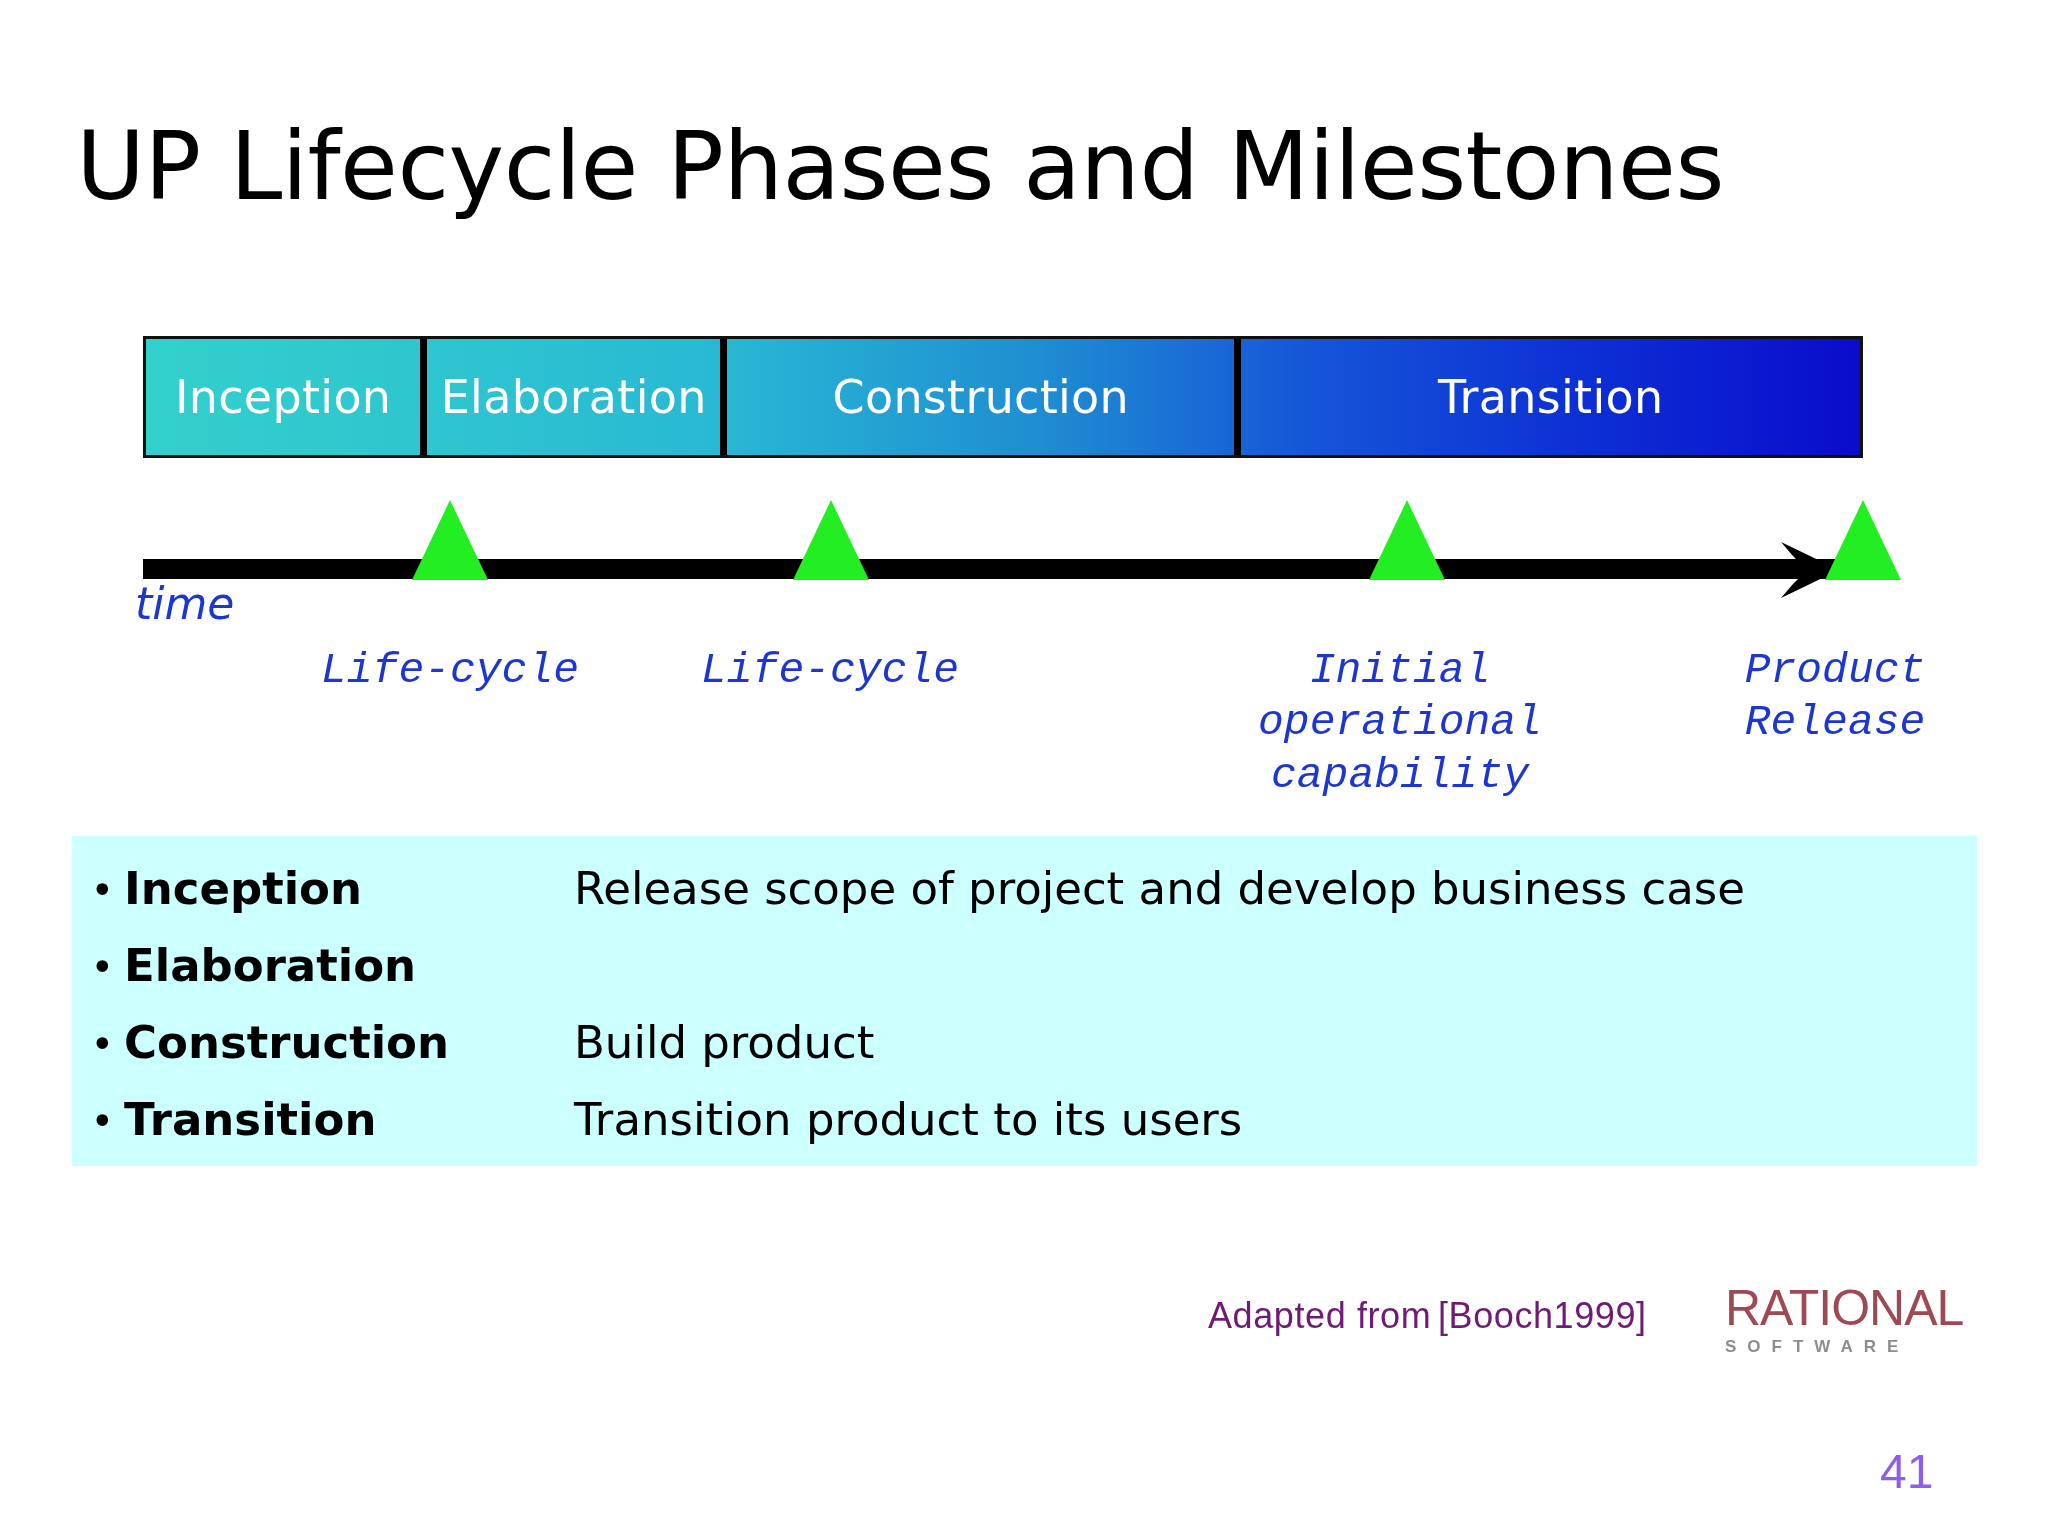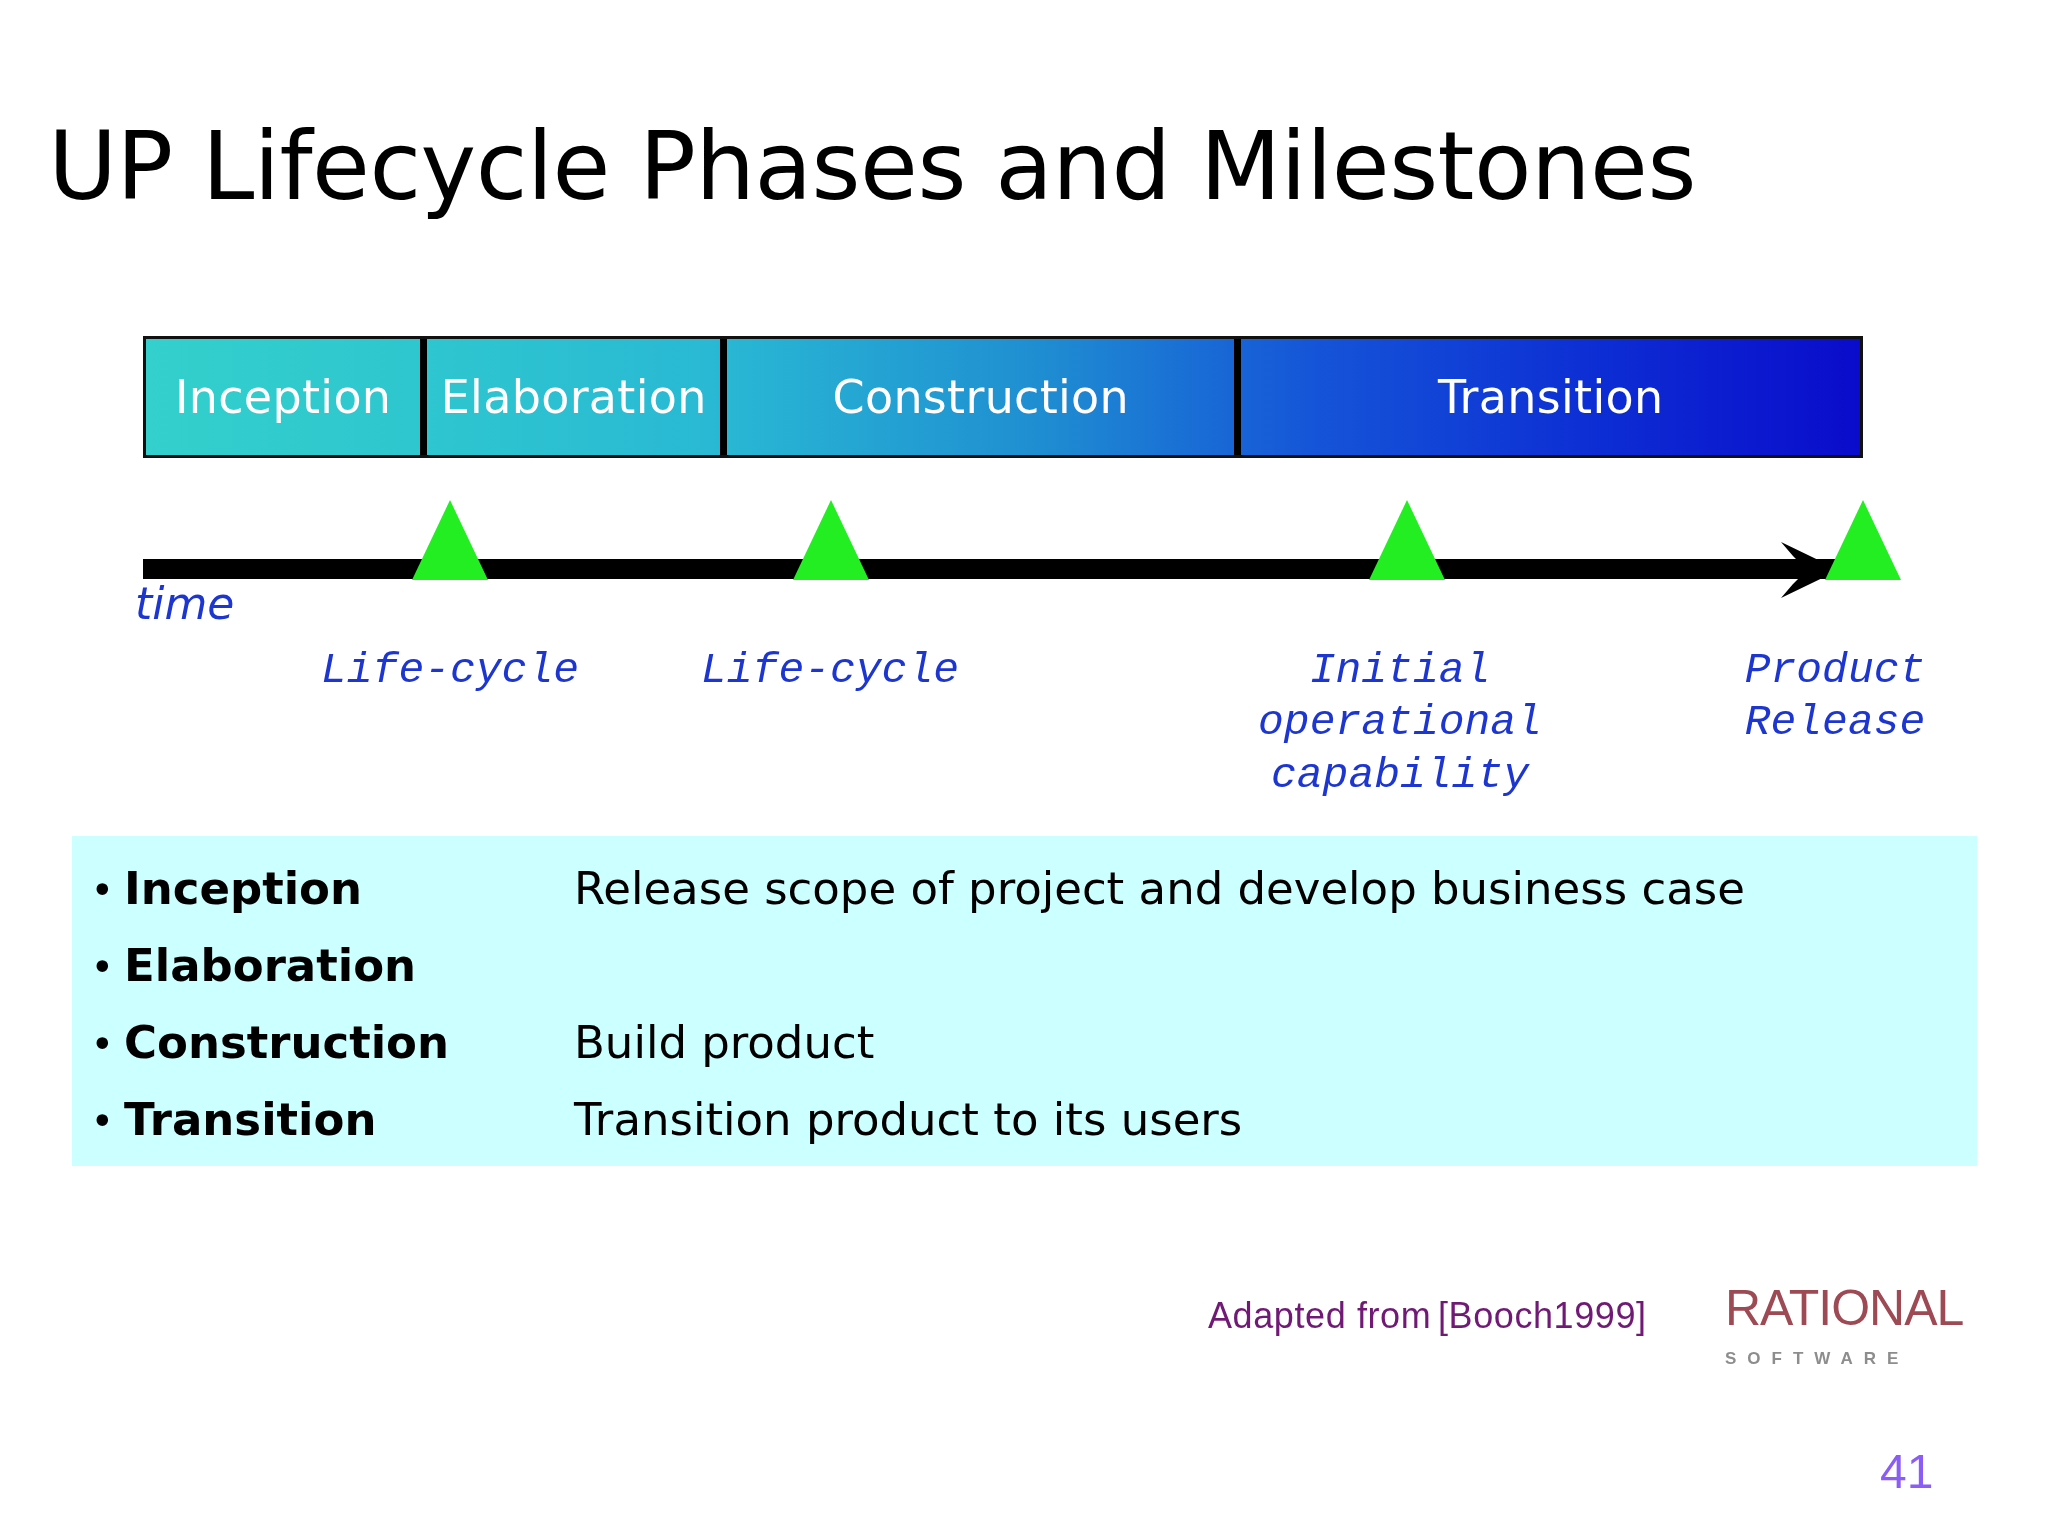--- a/index.html
+++ b/index.html
@@ -23,20 +23,21 @@
     top: 118px;
     width: 1744px;
     text-align: center;
     font-family: "DejaVu Sans", sans-serif;
     font-size: 94px;
     font-weight: 400;
     color: #000000;
     letter-spacing: -0.5px;
     line-height: 1.05;
     white-space: nowrap;
+    padding-left: 28px;
   }
 
   
   .phase-bar {
     position: absolute;
     left: 143px;
     top: 336px;
     width: 1720px;
     height: 122px;
     display: flex;
@@ -198,21 +199,21 @@
     line-height: 0.95;
     display: block;
   }
   .software-word {
     font-family: "Liberation Sans", sans-serif;
     font-size: 17px;
     font-weight: bold;
     color: #8d8d8d;
     letter-spacing: 11px;
     display: block;
-    margin-top: 16px;
+    margin-top: 4px;
   }
   .page-number {
     position: absolute;
     left: 1880px;
     top: 1444px;
     font-family: "Liberation Sans", sans-serif;
     font-size: 48px;
     color: #8b5cf6;
   }
 </style>

